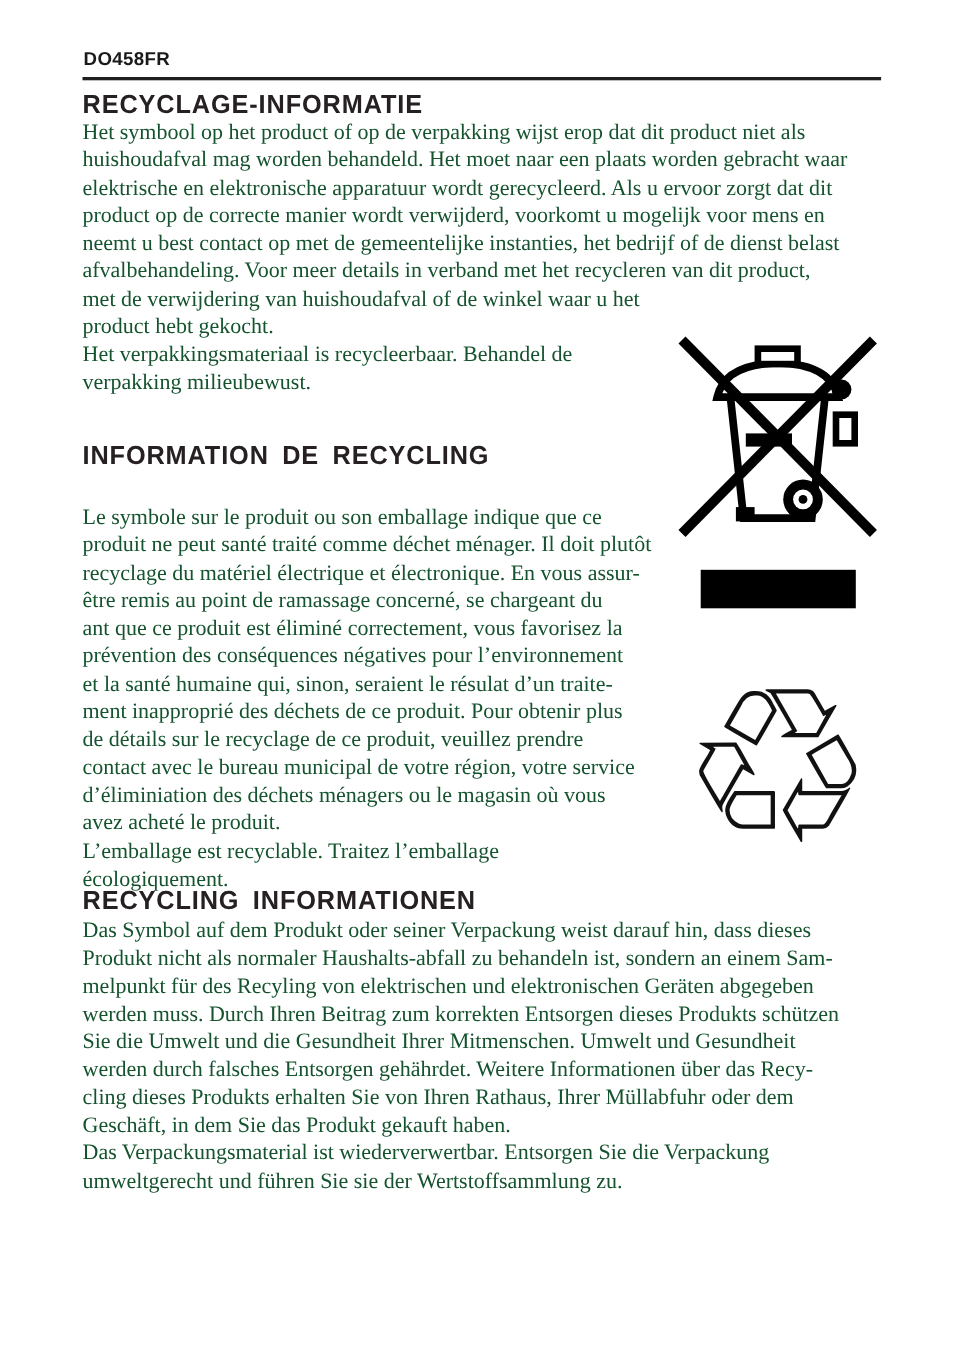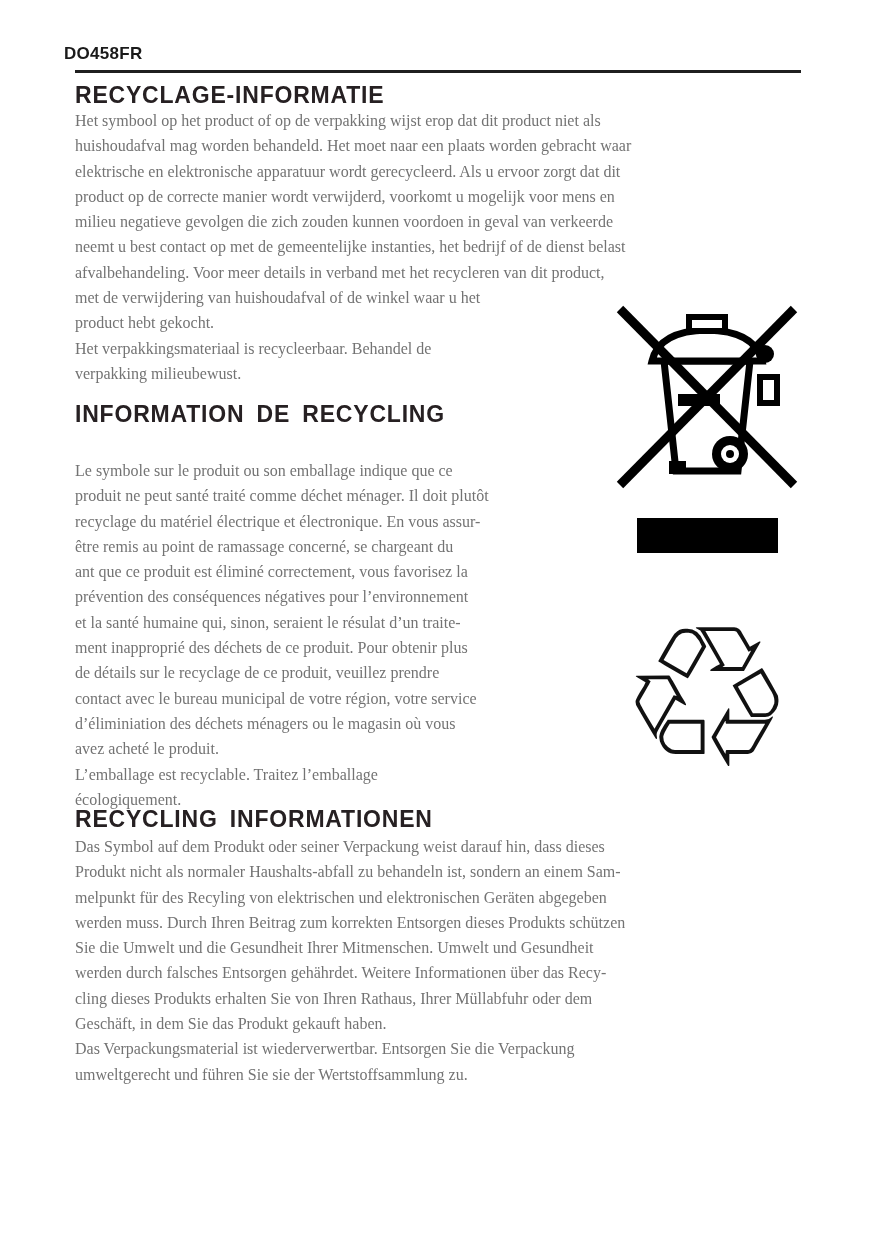--- a/index.html
+++ b/index.html
@@ -7,21 +7,21 @@
     position: relative;
     width: 874px;
     height: 1240px;
     background: #ffffff;
     font-family: "Liberation Serif", serif;
     color: #1c1c1c;
     overflow: hidden;
   }
   .doc-code {
     position: absolute;
-    left: 64px;
+    left: 76px;
     top: 44px;
     font-family: "Liberation Sans", sans-serif;
     font-weight: bold;
     font-size: 17px;
     letter-spacing: 0.3px;
     color: #1a1a1a;
   }
   .header-rule {
     position: absolute;
     left: 75px;
@@ -49,23 +49,23 @@
   .lines {
     position: absolute;
     left: 75px;
   }
   .lines-nl { top: 108px; }
   .lines-fr { top: 431px; margin-top: 27px; }
   .lines-de { top: 834px; }
   .line {
     height: 25.3px;
     line-height: 25.3px;
-    font-size: 16px;
+    font-size: 20px;
     white-space: nowrap;
-    color: #737373;
+    color: #14532d;
   }
   .weee-icon {
     position: absolute;
     left: 612px;
     top: 297px;
     width: 190px;
     height: 196px;
   }
   .black-bar {
     position: absolute;
@@ -96,21 +96,20 @@
 
   <div class="doc-code">DO458FR</div>
   <div class="header-rule"></div>
 
   <div class="section-heading heading-nl">RECYCLAGE-INFORMATIE</div>
   <div class="lines lines-nl">
       <div class="line">Het symbool op het product of op de verpakking wijst erop dat dit product niet als</div>
       <div class="line">huishoudafval mag worden behandeld. Het moet naar een plaats worden gebracht waar</div>
       <div class="line">elektrische en elektronische apparatuur wordt gerecycleerd. Als u ervoor zorgt dat dit</div>
       <div class="line">product op de correcte manier wordt verwijderd, voorkomt u mogelijk voor mens en</div>
-      <div class="line">milieu negatieve gevolgen die zich zouden kunnen voordoen in geval van verkeerde</div>
       <div class="line">neemt u best contact op met de gemeentelijke instanties, het bedrijf of de dienst belast</div>
       <div class="line">afvalbehandeling. Voor meer details in verband met het recycleren van dit product,</div>
       <div class="line">met de verwijdering van huishoudafval of de winkel waar u het</div>
       <div class="line">product hebt gekocht.</div>
       <div class="line">Het verpakkingsmateriaal is recycleerbaar. Behandel de</div>
       <div class="line">verpakking milieubewust.</div>
     </div>
 
   <svg class="weee-icon" viewBox="0 0 190 196" xmlns="http://www.w3.org/2000/svg" aria-hidden="true">
 

